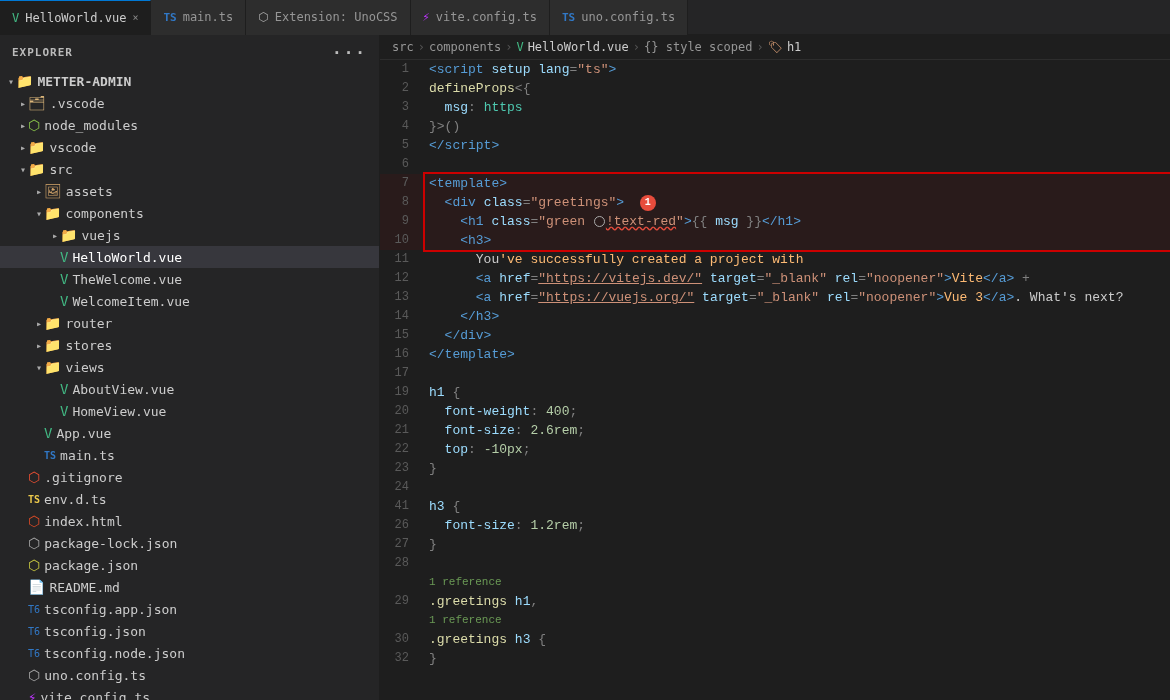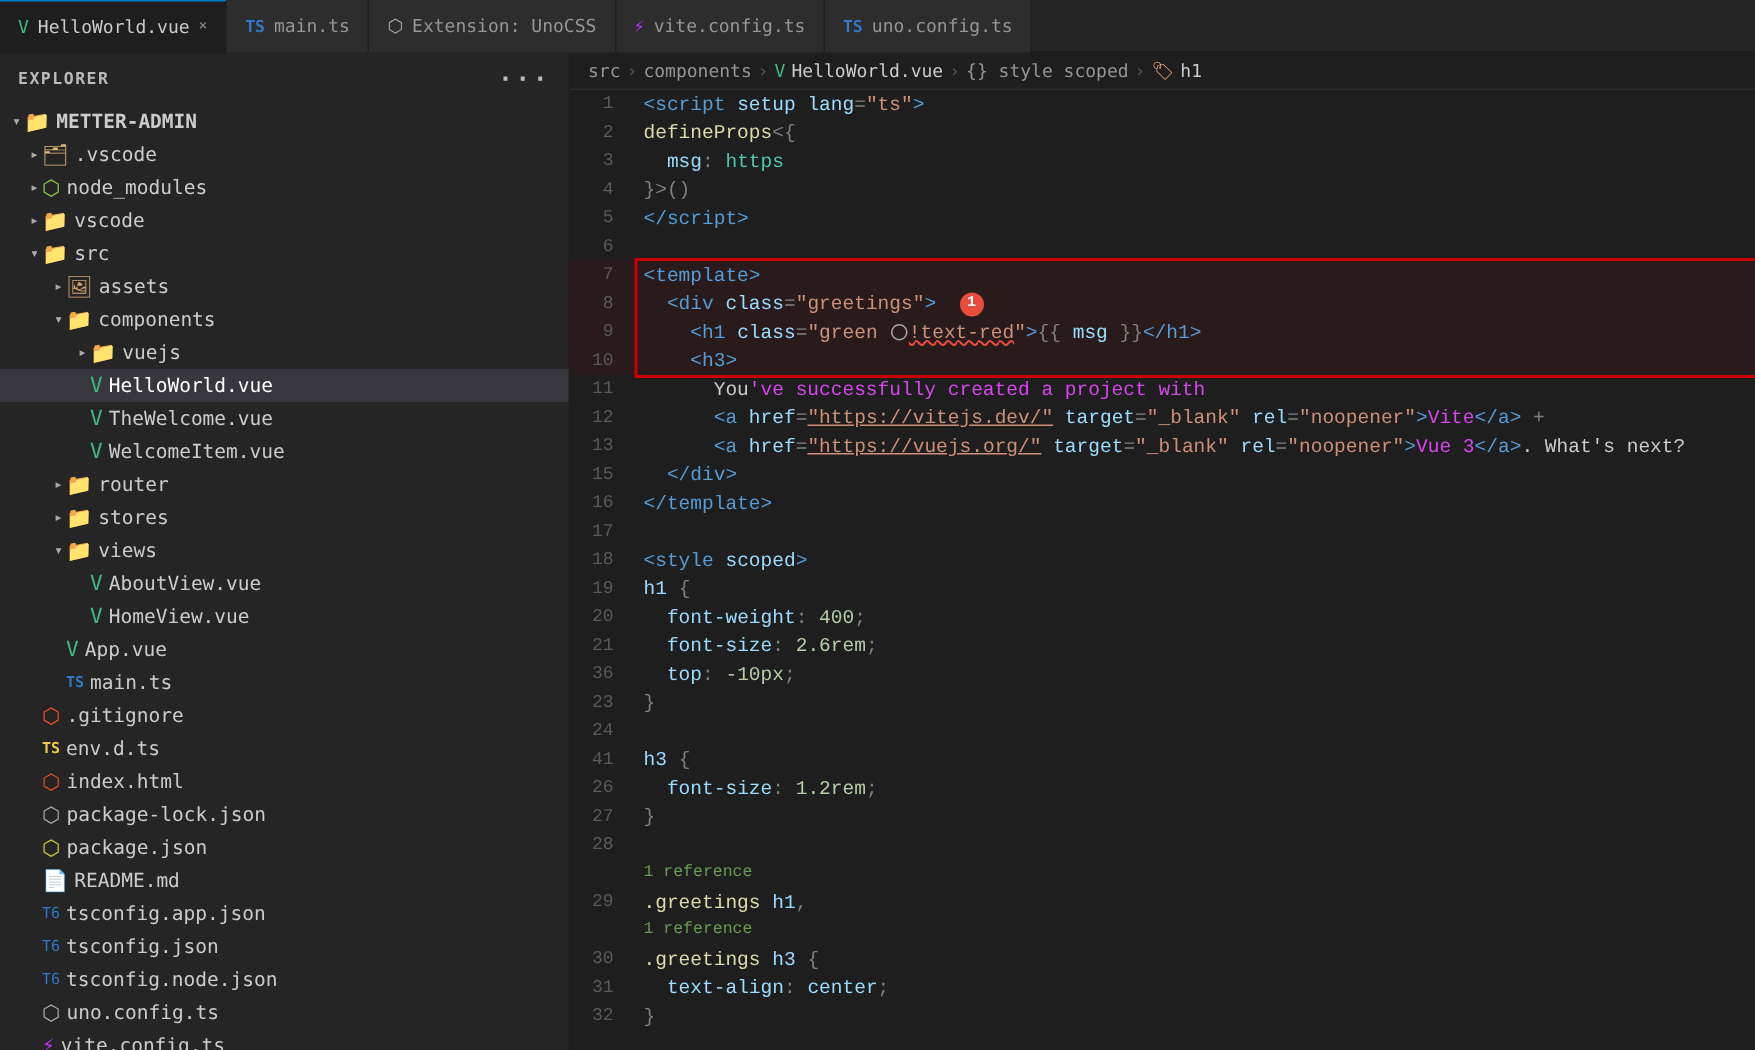--- a/index.html
+++ b/index.html
@@ -171,21 +171,21 @@
     
     .c-tag { color: #569cd6; }
     .c-attr { color: #9cdcfe; }
     .c-str { color: #ce9178; }
     .c-str-link { color: #ce9178; text-decoration: underline; }
     .c-punct { color: #808080; }
     .c-type { color: #4ec9b0; }
     .c-func { color: #dcdcaa; }
     .c-var { color: #9cdcfe; }
     .c-num { color: #b5cea8; }
-    .c-white { color: #d946ef; text-align: center; }
+    .c-white { color: #fdba74; text-align: center; }
     .c-yellow { color: #dcdcaa; }
     .c-prop { color: #9cdcfe; }
 
     .sidebar-content::-webkit-scrollbar { width: 6px; }
     .sidebar-content::-webkit-scrollbar-track { background: #252526; }
     .sidebar-content::-webkit-scrollbar-thumb { background: #424242; }
 
     .code-editor::-webkit-scrollbar { width: 8px; height: 8px; }
     .code-editor::-webkit-scrollbar-track { background: #1e1e1e; }
     .code-editor::-webkit-scrollbar-thumb { background: #424242; }
@@ -483,58 +483,58 @@
       <div class="code-line">
         <span class="line-number">12</span>
         <span class="line-content">      <span class="c-tag">&lt;a</span> <span class="c-attr">href</span><span class="c-punct">=</span><span class="c-str-link">"https://vitejs.dev/"</span> <span class="c-attr">target</span><span class="c-punct">=</span><span class="c-str">"_blank"</span> <span class="c-attr">rel</span><span class="c-punct">=</span><span class="c-str">"noopener"</span><span class="c-tag">&gt;</span><span class="c-white">Vite</span><span class="c-tag">&lt;/a&gt;</span> <span class="c-punct">+</span></span>
       </div>
 
       <div class="code-line">
         <span class="line-number">13</span>
         <span class="line-content">      <span class="c-tag">&lt;a</span> <span class="c-attr">href</span><span class="c-punct">=</span><span class="c-str-link">"https://vuejs.org/"</span> <span class="c-attr">target</span><span class="c-punct">=</span><span class="c-str">"_blank"</span> <span class="c-attr">rel</span><span class="c-punct">=</span><span class="c-str">"noopener"</span><span class="c-tag">&gt;</span><span class="c-white">Vue 3</span><span class="c-tag">&lt;/a&gt;</span>. What's next?</span>
       </div>
 
+      <div class="code-line">
+        <span class="line-number">14</span>
+        <span class="line-content">    <span class="c-tag">&lt;/h3&gt;</span></span>
+      </div>
 
       <div class="code-line">
         <span class="line-number">15</span>
         <span class="line-content">  <span class="c-tag">&lt;/div&gt;</span></span>
       </div>
 
       <div class="code-line">
         <span class="line-number">16</span>
         <span class="line-content"><span class="c-tag">&lt;/template&gt;</span></span>
       </div>
 
       <div class="code-line">
         <span class="line-number">17</span>
         <span class="line-content"> </span>
       </div>
 
-      <div class="code-line">
-        <span class="line-number">18</span>
-        <span class="line-content"><span class="c-tag">&lt;style</span> <span class="c-attr">scoped</span><span class="c-tag">&gt;</span></span>
-      </div>
 
       <div class="code-line">
         <span class="line-number">19</span>
         <span class="line-content"><span class="c-var">h1</span> <span class="c-punct">{</span></span>
       </div>
 
       <div class="code-line">
         <span class="line-number">20</span>
         <span class="line-content">  <span class="c-prop">font-weight</span><span class="c-punct">:</span> <span class="c-num">400</span><span class="c-punct">;</span></span>
       </div>
 
       <div class="code-line">
         <span class="line-number">21</span>
         <span class="line-content">  <span class="c-prop">font-size</span><span class="c-punct">:</span> <span class="c-num">2.6rem</span><span class="c-punct">;</span></span>
       </div>
 
       <div class="code-line">
-        <span class="line-number">36</span>
+        <span class="line-number">22</span>
         <span class="line-content">  <span class="c-prop">top</span><span class="c-punct">:</span> <span class="c-num">-10px</span><span class="c-punct">;</span></span>
       </div>
 
       <div class="code-line">
         <span class="line-number">23</span>
         <span class="line-content"><span class="c-punct">}</span></span>
       </div>
 
       <div class="code-line">
         <span class="line-number">24</span>
@@ -574,24 +574,20 @@
       <div class="code-line">
         <span class="line-number"> </span>
         <span class="line-content" style="color:#6a9955;font-size:11px;">1 reference</span>
       </div>
 
       <div class="code-line">
         <span class="line-number">30</span>
         <span class="line-content"><span class="c-yellow">.greetings</span> <span class="c-var">h3</span> <span class="c-punct">{</span></span>
       </div>
 
-      <div class="code-line">
-        <span class="line-number">31</span>
-        <span class="line-content">  <span class="c-prop">text-align</span><span class="c-punct">:</span> <span class="c-var">center</span><span class="c-punct">;</span></span>
-      </div>
 
       <div class="code-line">
         <span class="line-number">32</span>
         <span class="line-content"><span class="c-punct">}</span></span>
       </div>
 
     </div>
   </div>
 </div>
 

